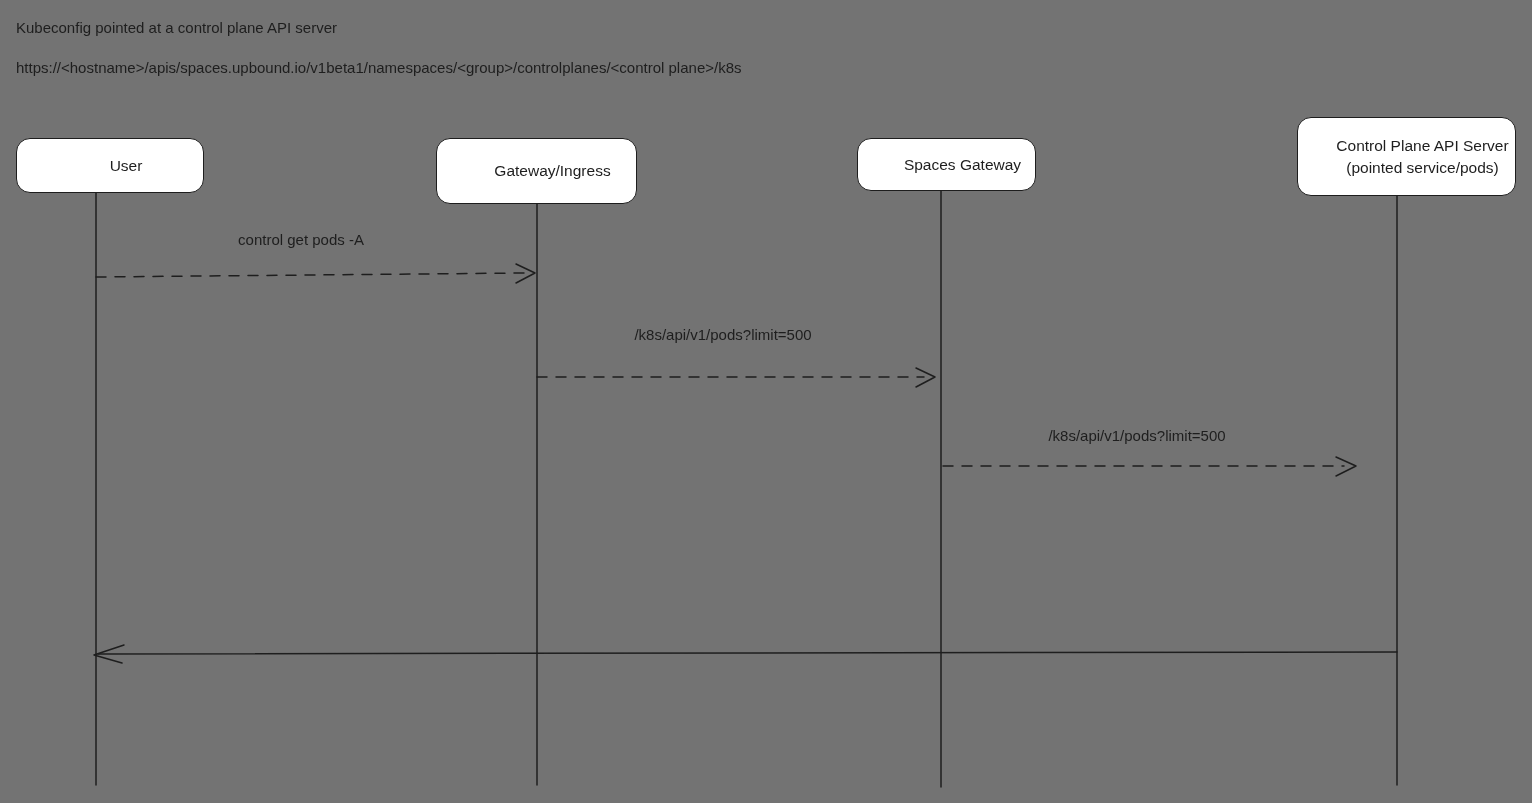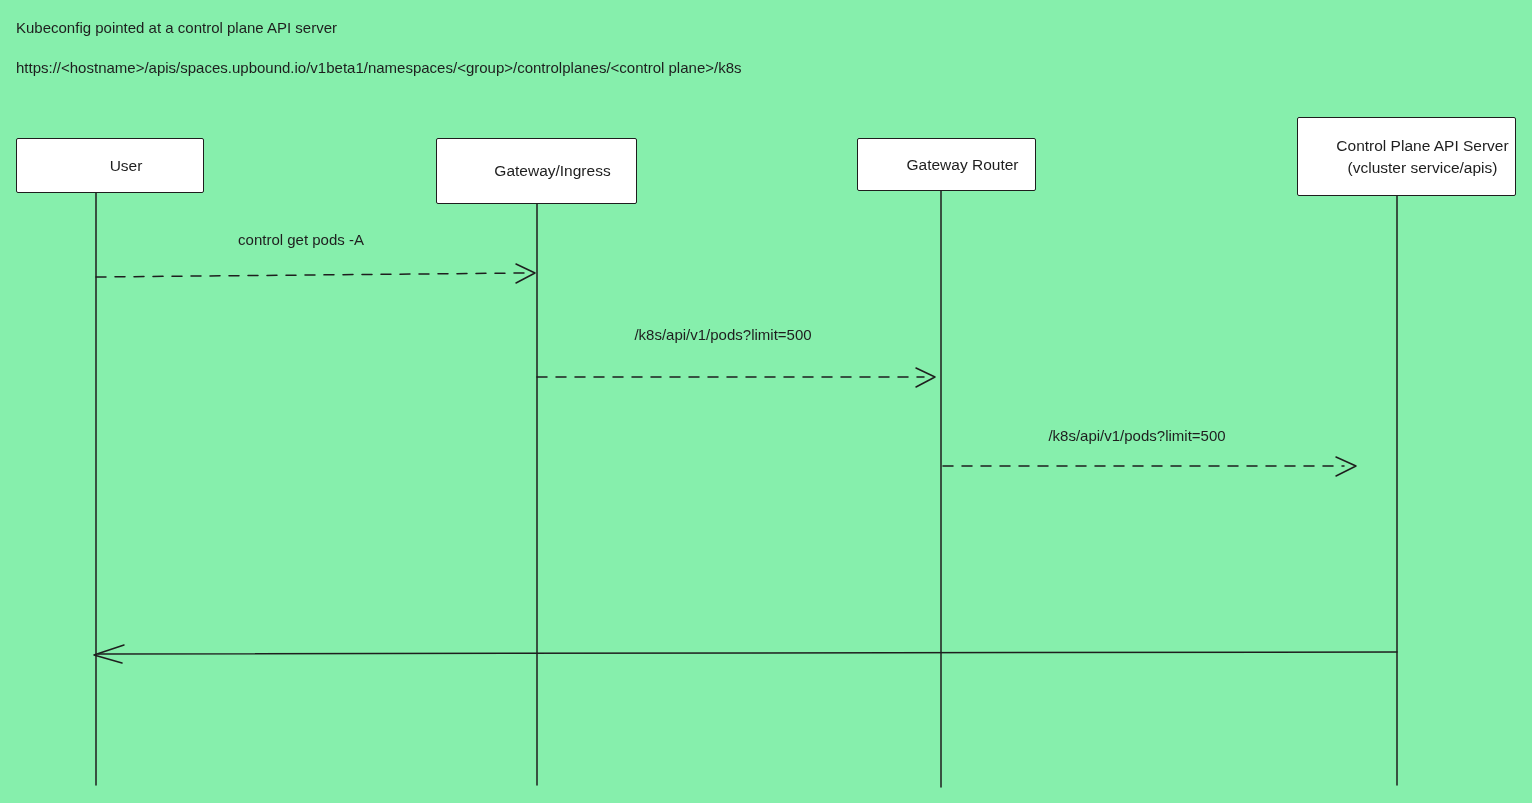--- a/index.html
+++ b/index.html
@@ -4,41 +4,41 @@
 <style>
   html, body {
     margin: 0;
     padding: 0;
     background: #ffffff;
   }
   .canvas {
     position: relative;
     width: 1532px;
     height: 803px;
-    background: #86efac;
+    background: #737373;
     font-family: "Liberation Sans", sans-serif;
     color: #1e1e1e;
     overflow: hidden;
   }
   .hdr-line {
     position: absolute;
     left: 16px;
     font-size: 15px;
     line-height: 20px;
     color: #1e1e1e;
     white-space: nowrap;
   }
   .hdr-title { top: 18px; }
   .hdr-url   { top: 58px; }
 
   .actor-box {
     position: absolute;
     box-sizing: border-box;
     border: 1.6px solid #1e1e1e;
-    border-radius: 2px;
+    border-radius: 14px;
     background: #ffffff;
     display: flex;
     flex-direction: column;
     align-items: center;
     justify-content: center;
     text-align: center;
     font-size: 15.5px;
     line-height: 1.4;
     z-index: 2;
     padding-left: 32px;
@@ -105,26 +105,26 @@
 
   <div class="actor-box actor-user">
     <span>User</span>
   </div>
 
   <div class="actor-box actor-gateway">
     <span>Gateway/Ingress</span>
   </div>
 
   <div class="actor-box actor-spaces">
-    <span>Gateway Router</span>
+    <span>Spaces Gateway</span>
   </div>
 
   <div class="actor-box actor-controlplane">
     <span>Control Plane API Server</span>
-    <span>(vcluster service/apis)</span>
+    <span>(pointed service/pods)</span>
   </div>
 
   <div class="msg-label msg1-label">control get pods -A</div>
 
   <div class="msg-label msg2-label">/k8s/api/v1/pods?limit=500</div>
 
   <div class="msg-label msg3-label">/k8s/api/v1/pods?limit=500</div>
 
 </div>
 

